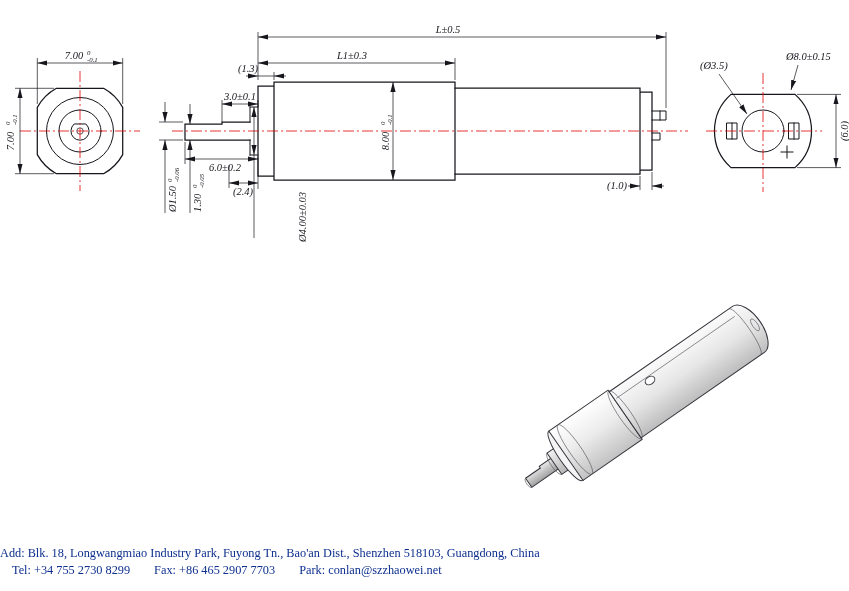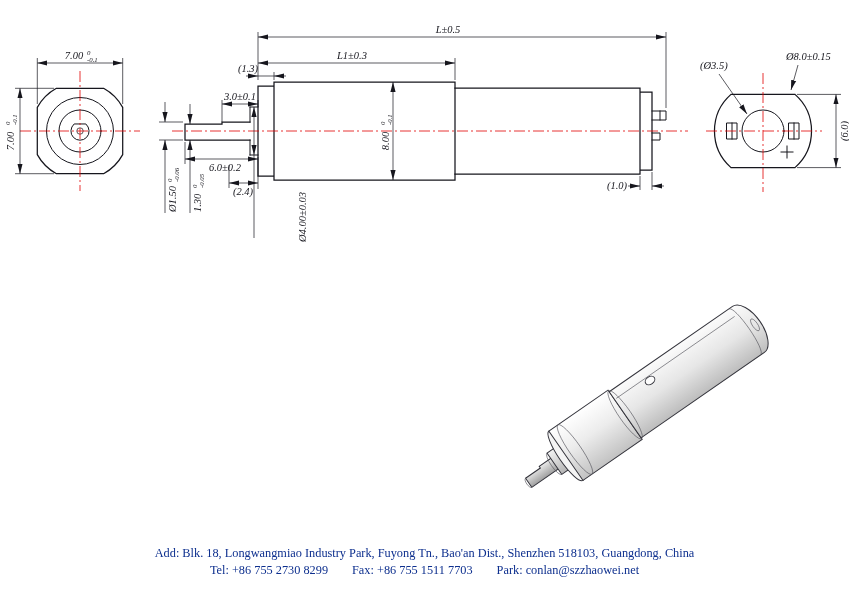--- a/index.html
+++ b/index.html
@@ -12,21 +12,21 @@
         font-family:"Liberation Sans",sans-serif;}
   svg{position:absolute;left:0;top:0;}
   .obj{stroke:var(--line);stroke-width:1.25;fill:none;stroke-linecap:square;}
   .obj1{stroke:var(--line);stroke-width:1;fill:none;stroke-linecap:square;}
   .thin{stroke:var(--line);stroke-width:0.7;fill:none;}
   .cl{stroke:var(--centerline);stroke-width:0.8;fill:none;stroke-dasharray:11 3 2 3;}
   .dimtxt{font-family:"Liberation Serif",serif;font-style:italic;font-size:10.5px;fill:var(--line);}
   .toltxt{font-family:"Liberation Serif",serif;font-style:italic;font-size:6.8px;fill:var(--line);}
   .isoS{stroke:#33333b;stroke-width:1;}
   .isoThin{stroke:#55555c;stroke-width:0.6;fill:none;}
-  .footer{position:absolute;left:0;right:0;top:545px;text-align:center;
+  .footer{position:absolute;left:0;right:0;top:545px;text-align:left;
           font-family:"Liberation Serif",serif;font-size:12.3px;line-height:17px;
           color:var(--footer-text);}
   .footer-line span{margin:0 12px;}
 </style>
 </head>
 <body>
 
 <div class="page">
 
 <svg width="849" height="591" viewBox="0 0 849 591">
@@ -222,17 +222,17 @@
     <path class="isoThin" d="M106,-27.5 A5,27.5 0 0 1 106,27.5"></path>
     <line class="isoThin" x1="-38" y1="-18.5" x2="106" y2="-18.5"></line>
     <ellipse class="isoS" fill="#fdfdfd" cx="0" cy="-14" rx="5.2" ry="3.8"></ellipse>
     <ellipse class="isoThin" cx="118" cy="0" rx="2.6" ry="7"></ellipse>
   </g>
 </svg>
 
 <div class="footer">
   <div class="footer-line">Add: Blk. 18, Longwangmiao Industry Park, Fuyong Tn., Bao'an Dist., Shenzhen 518103, Guangdong, China</div>
   <div class="footer-line">
-    <span>Tel: +86 755 2730 8299</span><span>Fax: +86 755 1511 7703</span><span>Park: conlan@szzhaowei.net</span>
+    <span>Tel: +34 755 2730 8299</span><span>Fax: +86 465 2907 7703</span><span>Park: conlan@szzhaowei.net</span>
   </div>
 </div>
 
 </div>
 
 </body></html>

